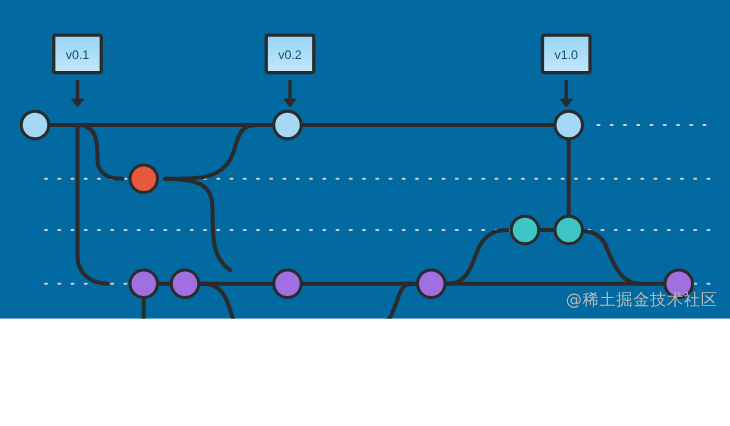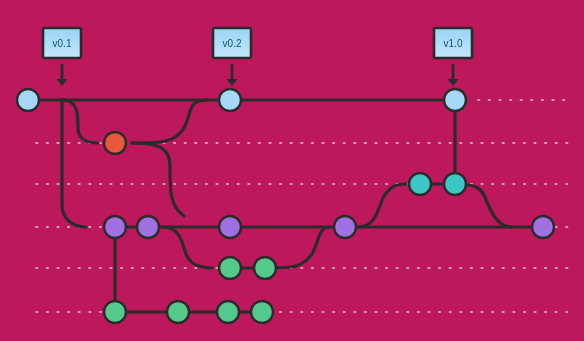--- a/index.html
+++ b/index.html
@@ -6,22 +6,22 @@
     margin: 0;
     padding: 0;
     background: #ffffff;
   }
   body {
     font-family: "Liberation Sans", sans-serif;
   }
   #canvas {
     position: relative;
     width: 584px;
-    height: 341px;
-    background: #be185d;
+    height: 255px;
+    background: #0369a1;
     overflow: hidden;
   }
   #graph {
     position: absolute;
     left: 0;
     top: 0;
     width: 584px;
     height: 341px;
   }
   .watermark {
@@ -111,13 +111,14 @@
           <path d="M 226.5 79 L 232 86 L 237.5 79 Z" fill="#2b2b2b"></path>
         </g>
         <g>
           <rect x="434" y="28" width="38" height="30" rx="1.5" fill="url(#tagGrad)" stroke="#2b2b2b" stroke-width="2.6"></rect>
           <text x="453" y="47" text-anchor="middle" font-family="&quot;Liberation Sans&quot;, sans-serif" font-size="10" fill="#16506f">v1.0</text>
           <line x1="453" y1="64" x2="453" y2="81" stroke="#2b2b2b" stroke-width="2.8" stroke-linecap="butt"></line>
           <path d="M 447.5 79 L 453 86 L 458.5 79 Z" fill="#2b2b2b"></path>
         </g>
       </g>
   </svg>
+  <div class="watermark">@稀土掘金技术社区</div>
 </div>
 
 </body></html>

